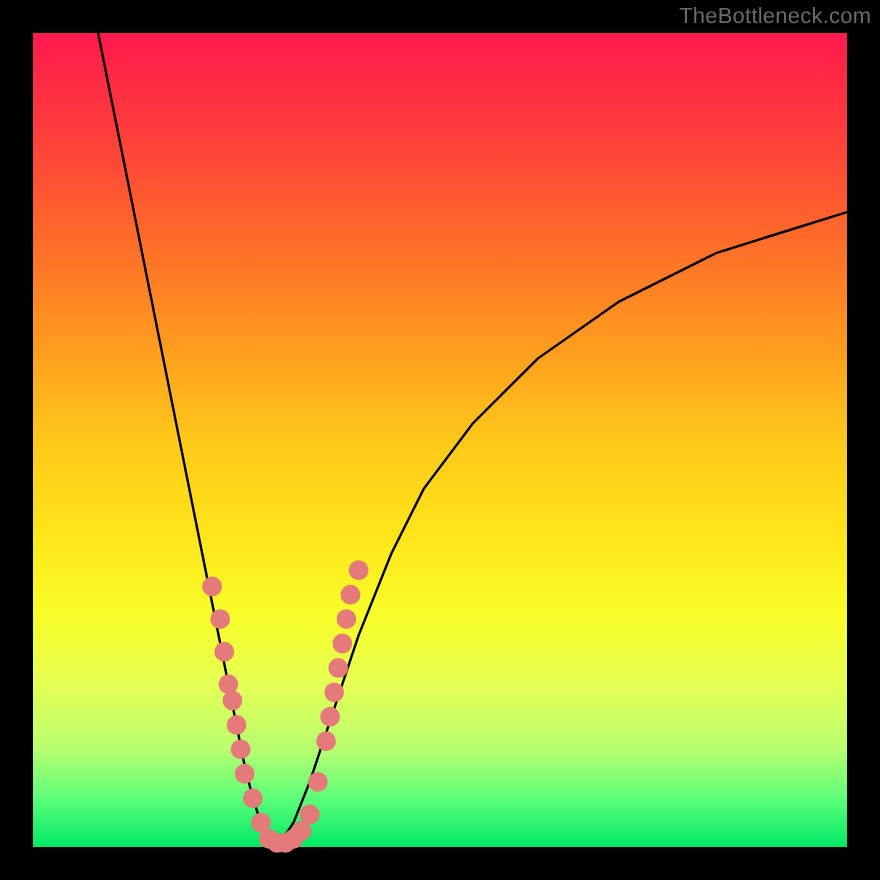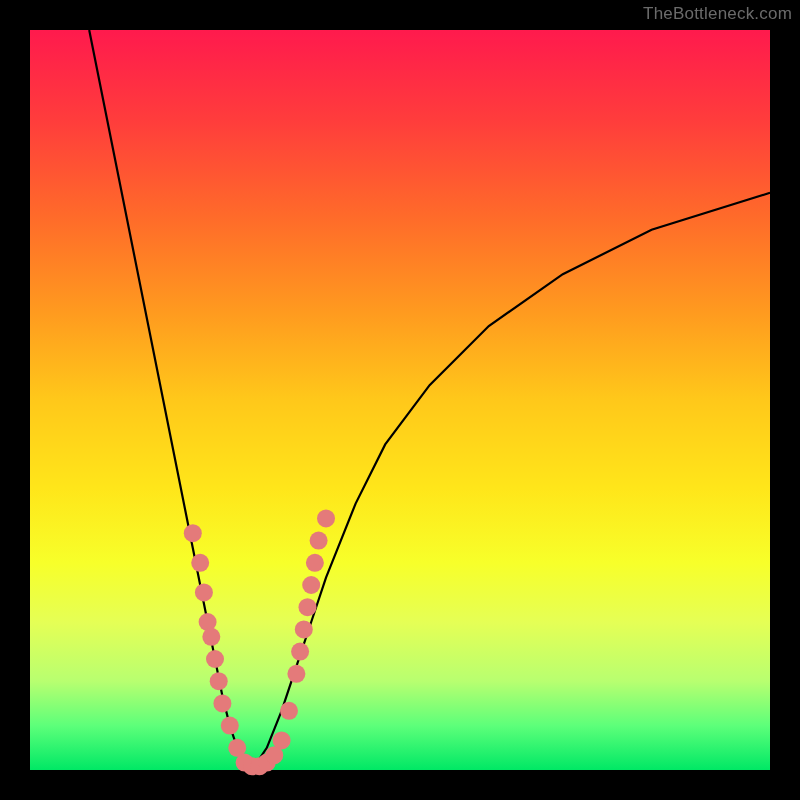--- a/index.html
+++ b/index.html
@@ -32,21 +32,21 @@
       #f7ff2a 72%,
       #e5ff55 80%,
       #b8ff70 88%,
       #5dff7a 94%,
       #00e865 100%);
   }
   .watermark {
     position: absolute;
     top: 4px;
     right: 8px;
-    font-size: 17px;
+    font-size: 20px;
     font-weight: 500;
     color: #6b6b6b;
     letter-spacing: 0.2px;
   }
   svg.curves {
     position: absolute;
     left: 0; top: 0;
     width: 740px; height: 740px;
     overflow: visible;
   }

